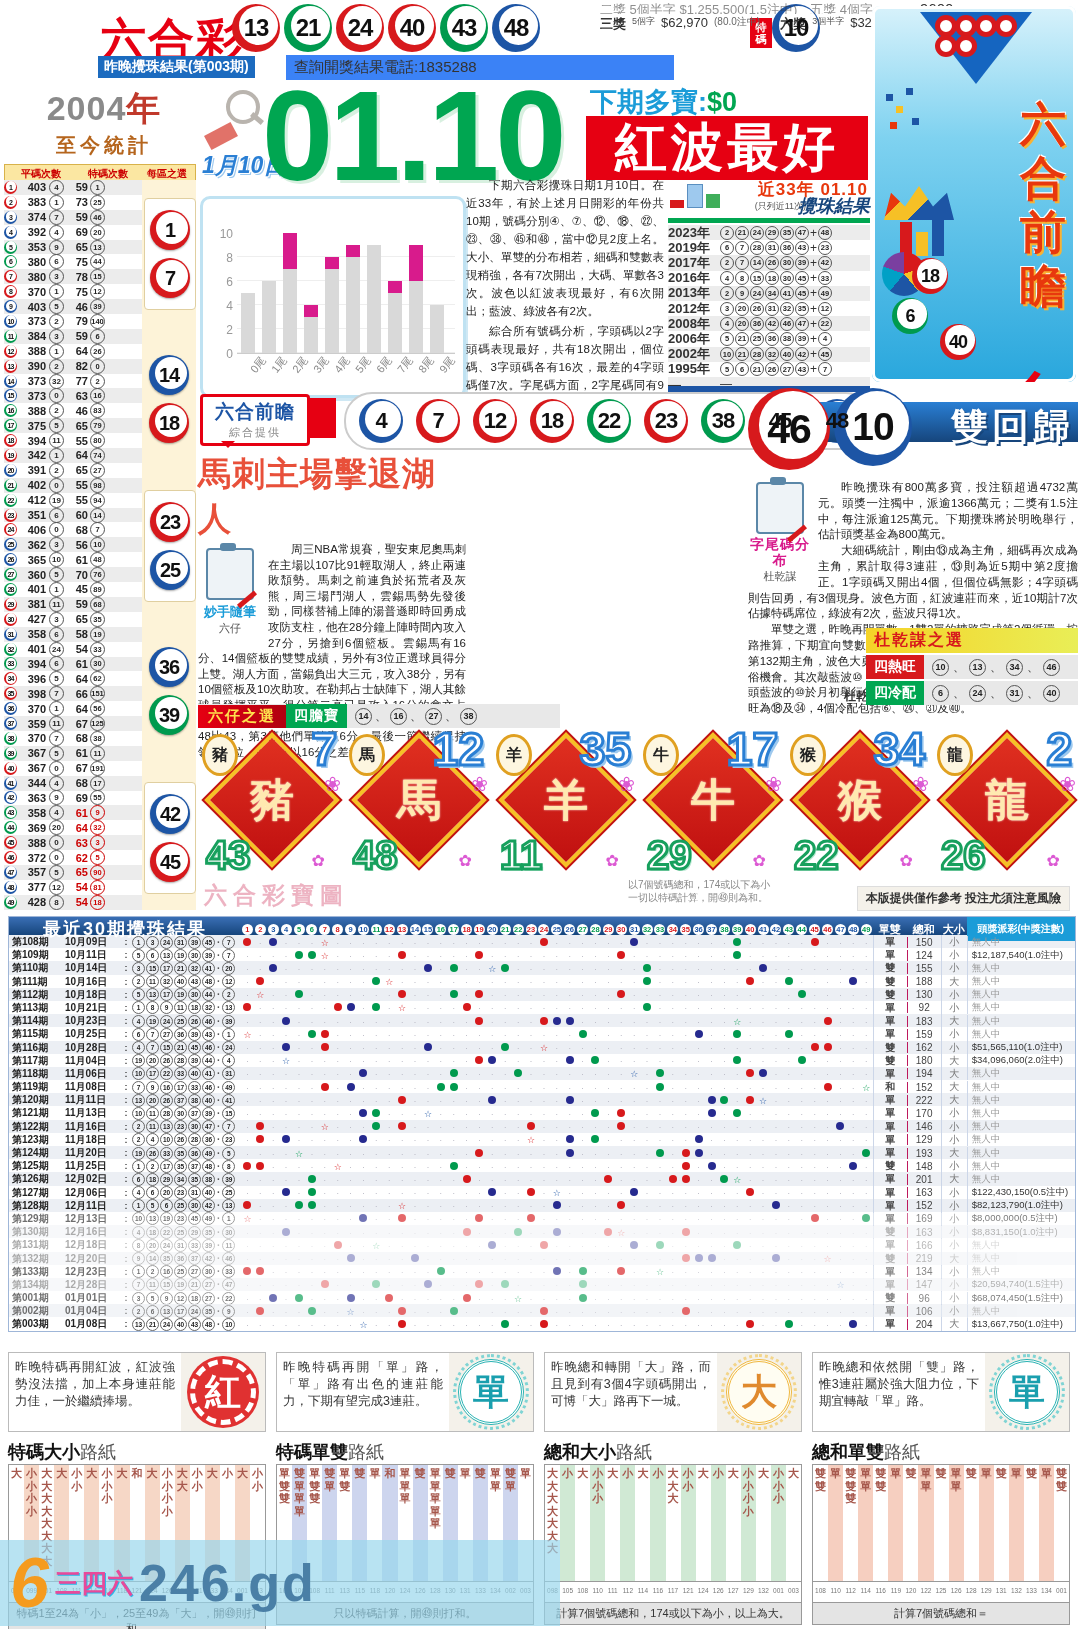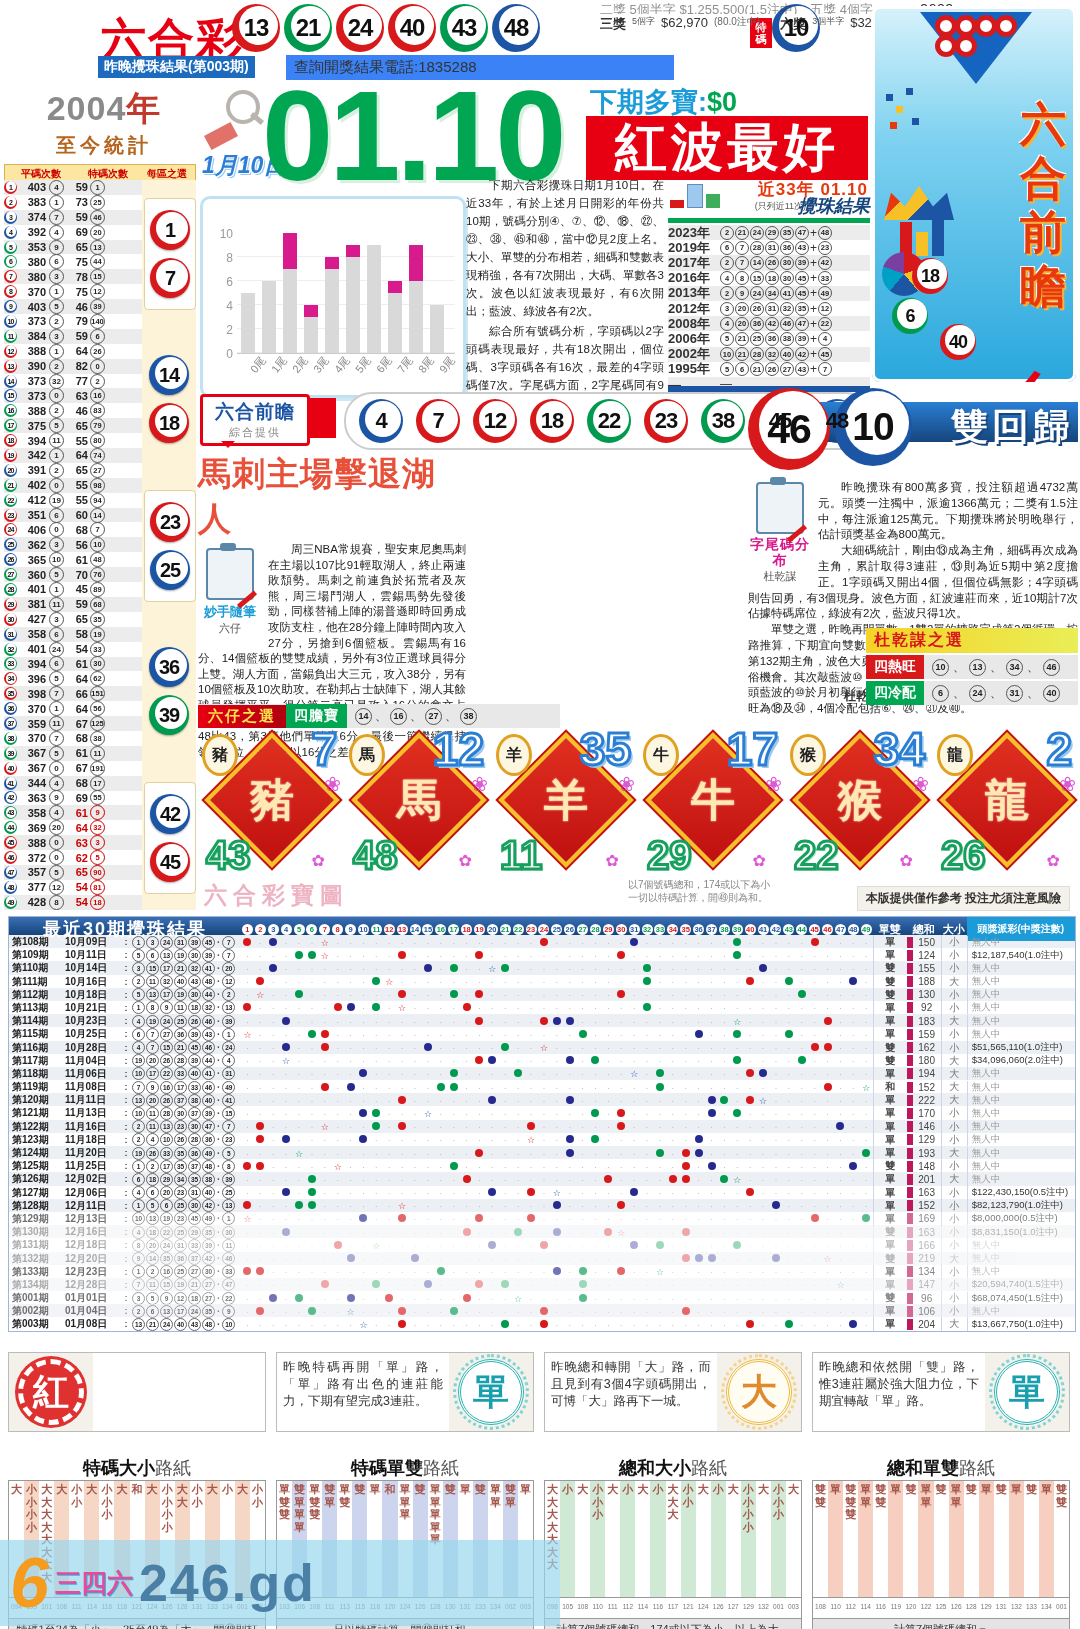--- a/index.html
+++ b/index.html
@@ -185,37 +185,37 @@
   .rrow .rp{font-weight:700;padding-left:3px;white-space:nowrap;}
   .rrow .rd{font-weight:700;white-space:nowrap;}
   .rrow .rn{display:flex;align-items:center;gap:1px;white-space:nowrap;}
   .rrow .circ{width:11px;height:11px;font-size:6.5px;border-color:#666;}
   .rrow .sep{color:#555;font-weight:900;margin:0 1px;}
   .rcell{text-align:center;line-height:13px;}
   .dot{display:inline-block;width:8px;height:8px;border-radius:50%;}
   .mini{color:#b9b9c4;font-size:9px;line-height:8px;}
   .star{font-size:9px;line-height:9px;}
   .oe{font-weight:700;color:#444;text-align:center;border-left:1px solid #ccd6e8;}
-  .sumv{color:#444;text-align:center;border-left:6px solid #be185d;}
+  .sumv{color:#444;text-align:center;border-left:1px solid #be185d;}
   .sizev{color:#777;text-align:center;border-left:1px solid #ccd6e8;}
   .payv{color:#333;text-align:left;border-left:1px solid #ccd6e8;padding-left:4px;font-size:9.5px;white-space:nowrap;}
   .payv.none{color:#999;}
   .rrow.f1{opacity:.65;} .rrow.f2{opacity:.38;}
 
   
   .panels{position:absolute;left:8px;top:1352px;width:1066px;display:flex;gap:10px;}
   .panel{width:258px;flex:none;position:relative;}
   .tipbox{display:flex;border:1px solid #bbb;background:#fff;height:78px;}
   .tip{flex:1;font-size:12.5px;line-height:17px;color:#333;padding:6px 6px;text-align:justify;}
   .stampwrap{width:84px;display:flex;align-items:center;justify-content:center;background:#f4f1ea;}
   .stamp{width:66px;height:66px;border-radius:50%;display:flex;align-items:center;justify-content:center;font-size:36px;font-weight:900;box-sizing:border-box;}
   .chip-red{background:#e03131;color:#fff;border:5px dashed #fff;box-shadow:0 0 0 3px #e03131;}
   .seal-teal{background:#fff;color:#1a9fae;border:3px double #2ab3b3;outline:3px dotted #7fd4d4;outline-offset:2px;}
   .seal-gold{background:#fffdf2;color:#e08a2e;border:3px double #f0b840;outline:3px dotted #f3d58a;outline-offset:2px;}
-  .ptitle{margin-top:24px;font-size:18px;color:#555;text-align:center;}
+  .ptitle{margin-top:8px;font-size:18px;color:#555;}
   .ptitle b{color:#111;font-weight:900;}
   .pgrid{display:flex;border:1px solid #999;height:116px;background:#fff;overflow:hidden;}
   .pcol{flex:1;display:flex;flex-direction:column;align-items:center;padding-top:2px;font-size:11px;line-height:12.5px;color:#a6574c;font-weight:700;}
   .pcol.tint{background:var(--tint);}
   .pperiods{display:flex;border:1px solid #999;border-top:none;height:20px;background:#fff;}
   .pperiods span{flex:1;font-size:6.5px;color:#777;text-align:center;overflow:hidden;line-height:18px;}
   .pfoot{border:1px solid #999;border-top:none;background:#e4e4e4;font-size:11px;color:#333;text-align:center;padding:3px 0;}
 
   
   .wm{position:absolute;left:0;top:1540px;width:560px;height:86px;background:rgba(150,214,236,.68);z-index:20;display:flex;align-items:center;overflow:hidden;}
@@ -3407,20 +3407,21 @@
           <div class="sumv">204</div>
           <div class="sizev">大</div>
           <div class="payv">$13,667,750(1.0注中)</div>
         </div>
       </div>
   </section>
 
   <section class="panels" id="panels">
       <div class="panel">
         <div class="tipbox">
+          <div class="tip">昨晚特碼再開紅波，紅波強勢沒法擋，加上本身連莊能力佳，一於繼續捧場。</div>
           <div class="stampwrap">
             <div class="stamp chip-red">紅</div>
           </div>
         </div>
         <div class="ptitle"><b>特碼大小</b><span>路紙</span></div>
         <div class="pgrid">
           <div class="pcol" style="--tint: #f6d7c6;">
             <span>大</span>
           </div>
           <div class="pcol tint" style="--tint: #f6d7c6;">

